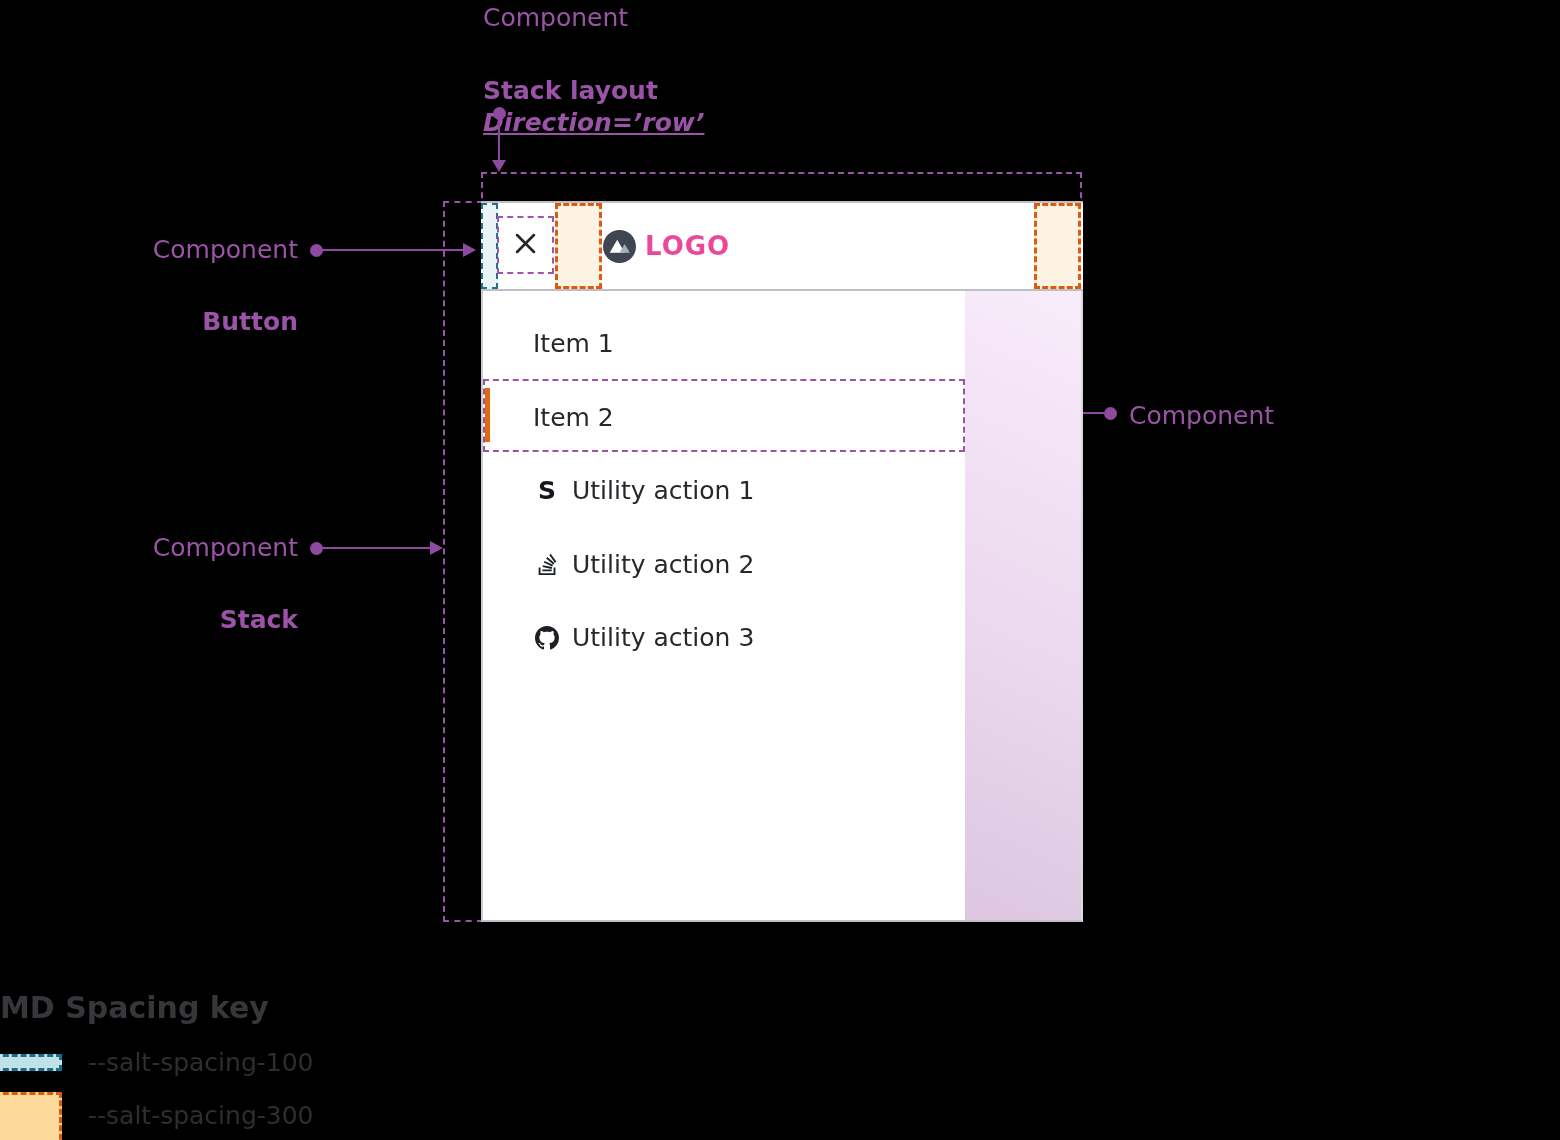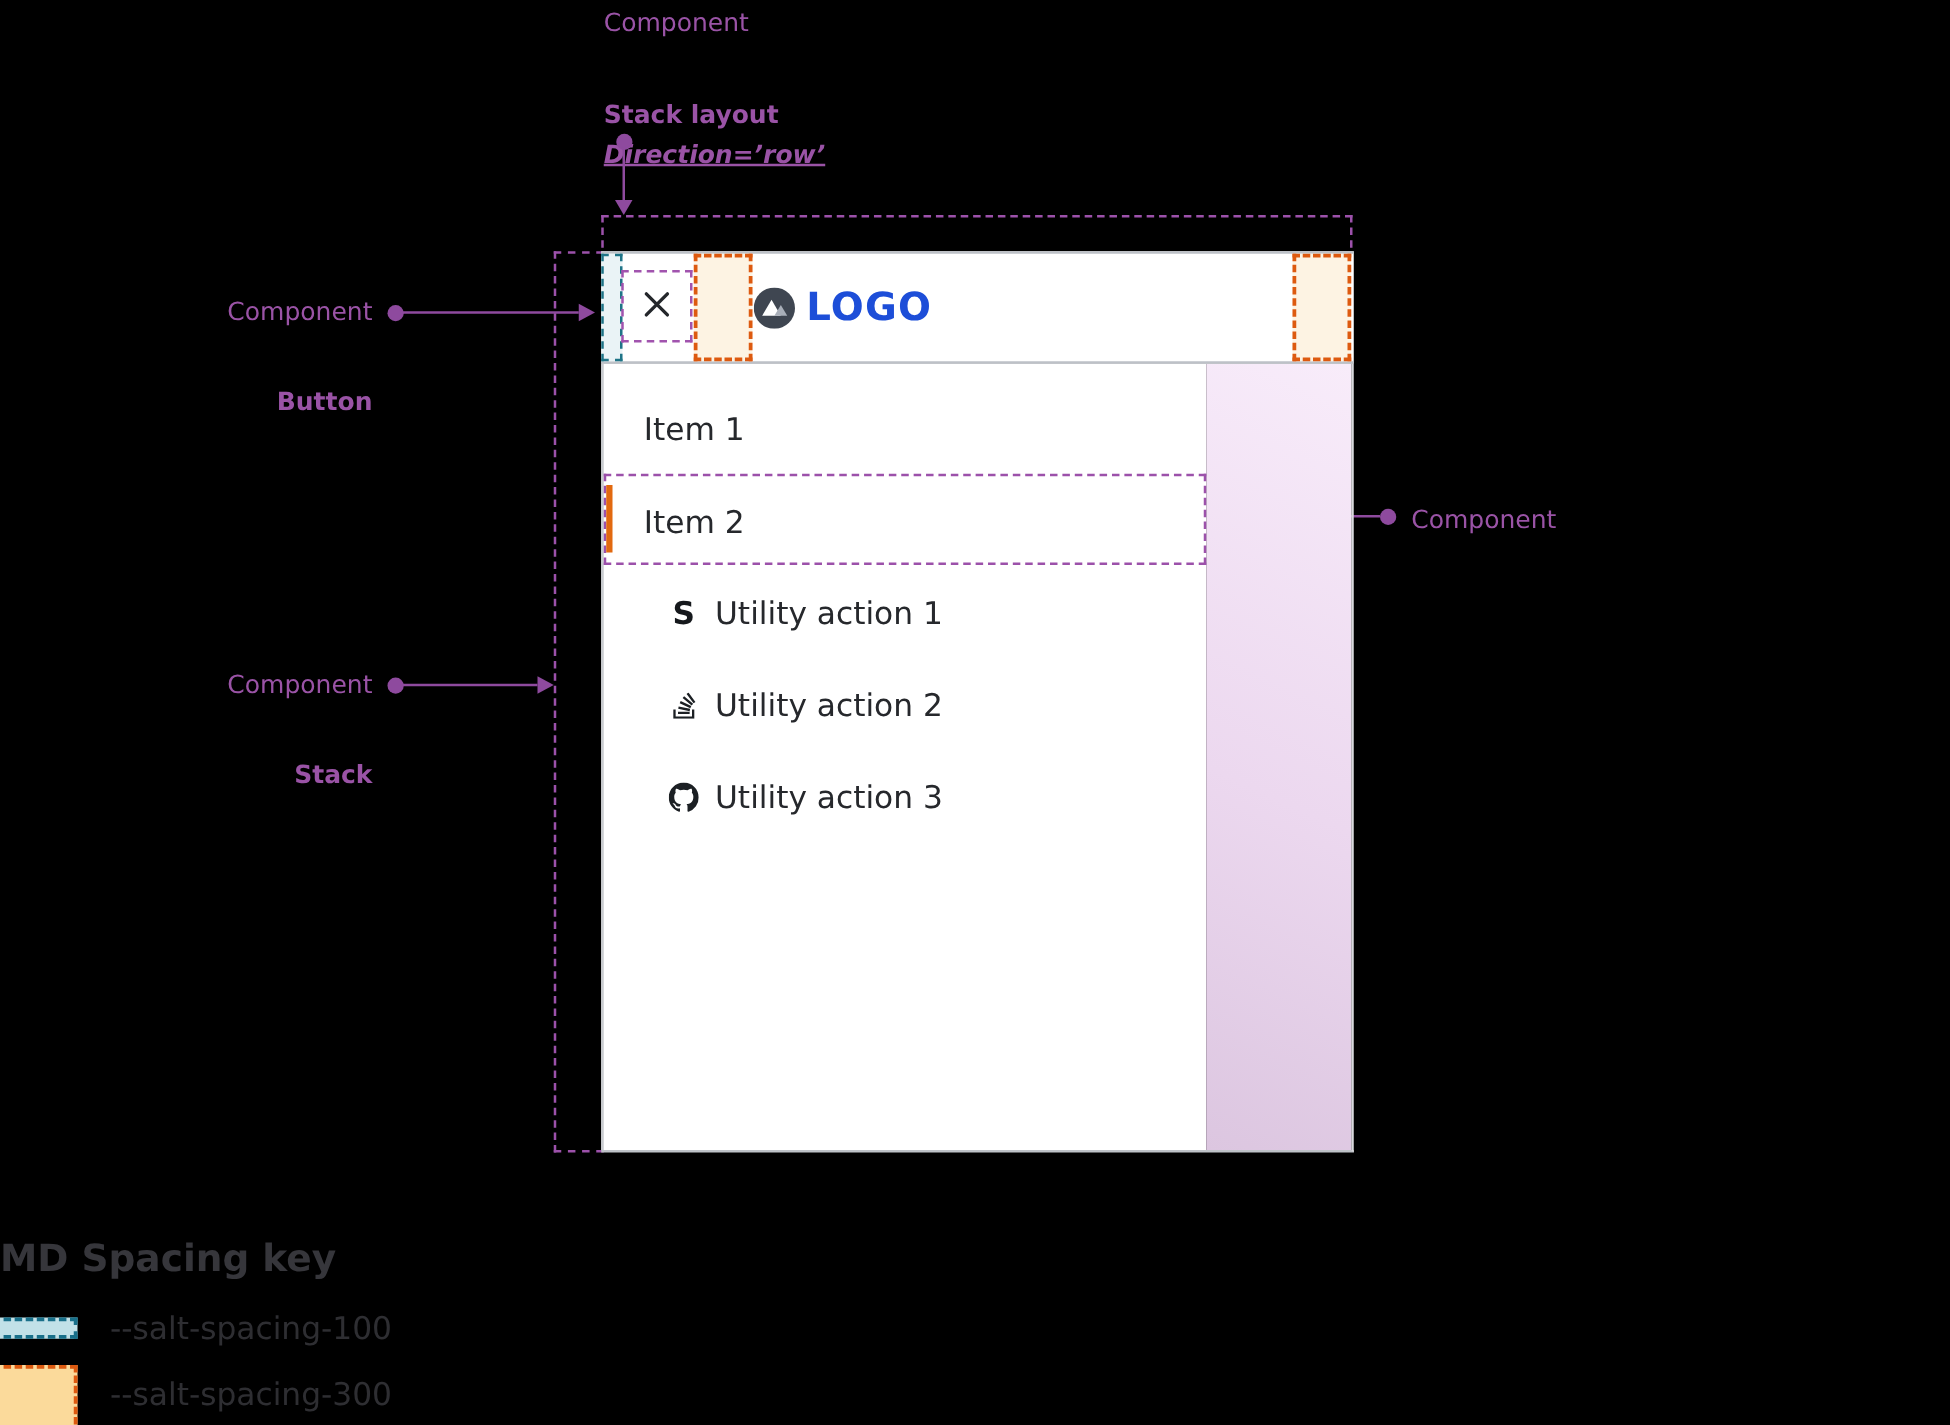--- a/index.html
+++ b/index.html
@@ -3,21 +3,21 @@
 <meta charset="utf-8">
 <style>
   html,body{margin:0;padding:0;background:#000;}
   .canvas{
     position:relative;width:1560px;height:1140px;background:#000;
     overflow:hidden;font-family:"DejaVu Sans",sans-serif;
   }
   .abs{position:absolute;}
 
   
-  .ann{color:#9a53a6;font-size:20px;line-height:32px;}
+  .ann{color:#9a53a6;font-size:25px;line-height:32px;}
   .ann .t-bold{font-weight:bold;margin-top:41px;}
   .ann .t-italic{font-style:italic;font-weight:600;text-decoration:underline;}
   .ann-right{text-align:right;line-height:31px;}
   .ann-left{text-align:left;line-height:33px;}
 
   .dot{width:13px;height:13px;border-radius:50%;background:#8e4a9e;}
   .hline{height:2px;background:#8e4a9e;}
   .vline{width:2px;background:#8e4a9e;}
   .head-down{width:0;height:0;border-left:7px solid transparent;border-right:7px solid transparent;border-top:12px solid #8e4a9e;}
   .head-right{width:0;height:0;border-top:7px solid transparent;border-bottom:7px solid transparent;border-left:13px solid #8e4a9e;}
@@ -36,31 +36,31 @@
   .teal-strip{position:absolute;left:0;top:0;width:17px;height:86px;background:#eaf3f6;
     border:2px dashed #1f7487;box-sizing:border-box;}
   .btn-box{position:absolute;left:16px;top:13px;width:57px;height:58px;border:2px dashed #a153ae;
     box-sizing:border-box;display:flex;align-items:center;justify-content:center;}
   .close-btn{border:none;background:transparent;padding:0;margin:0;cursor:pointer;display:flex;align-items:center;justify-content:center;}
   .orange-strip{position:absolute;top:0;width:47px;height:86px;background:#fdf3e3;
     border:3px dashed #dd5a10;box-sizing:border-box;}
   .o-strip-a{left:74px;}
   .o-strip-b{left:553px;}
   .logo-group{position:absolute;left:122px;top:0;height:86px;display:flex;align-items:center;gap:9px;}
-  .logo-text{font-size:31px;font-weight:bold;color:#1d4ed8;letter-spacing:1px;}
+  .logo-text{font-size:26px;font-weight:bold;color:#ec4899;letter-spacing:1px;}
 
   
   .body-wrap{left:481px;top:291px;width:602px;height:631px;box-sizing:border-box;
     border-bottom:2px solid #bdc1c7;border-right:2px solid #d9dadd;z-index:2;}
   .drawer-body{position:absolute;left:0;top:0;width:484px;height:629px;background:#fff;
     border-left:2px solid #c9ccd0;box-sizing:border-box;}
   .pink-panel{position:absolute;left:484px;top:0;width:116px;height:629px;
     background:linear-gradient(205deg,#f8ecfa 0%,#ecd8ef 55%,#dcc6e0 100%);}
   .nav-list{position:absolute;left:0;top:16px;right:0;}
-  .nav-row{height:73.5px;display:flex;align-items:center;padding-left:32px;
+  .nav-row{height:73.5px;display:flex;align-items:center;padding-left:50px;
     font-size:25px;color:#26282c;box-sizing:border-box;cursor:pointer;}
   .util-row{padding-left:52px;}
   .util-icon{width:24px;display:flex;align-items:center;justify-content:center;flex:0 0 24px;}
   .util-label{margin-left:13px;}
   .sym-s{font-weight:bold;font-size:25px;color:#15181c;line-height:24px;}
 
   
   .legend-title{left:0;top:990px;font-size:30px;font-weight:bold;color:#36363b;}
   .legend-label{font-size:25px;color:#2e2e32;}
   .swatch{box-sizing:border-box;}

